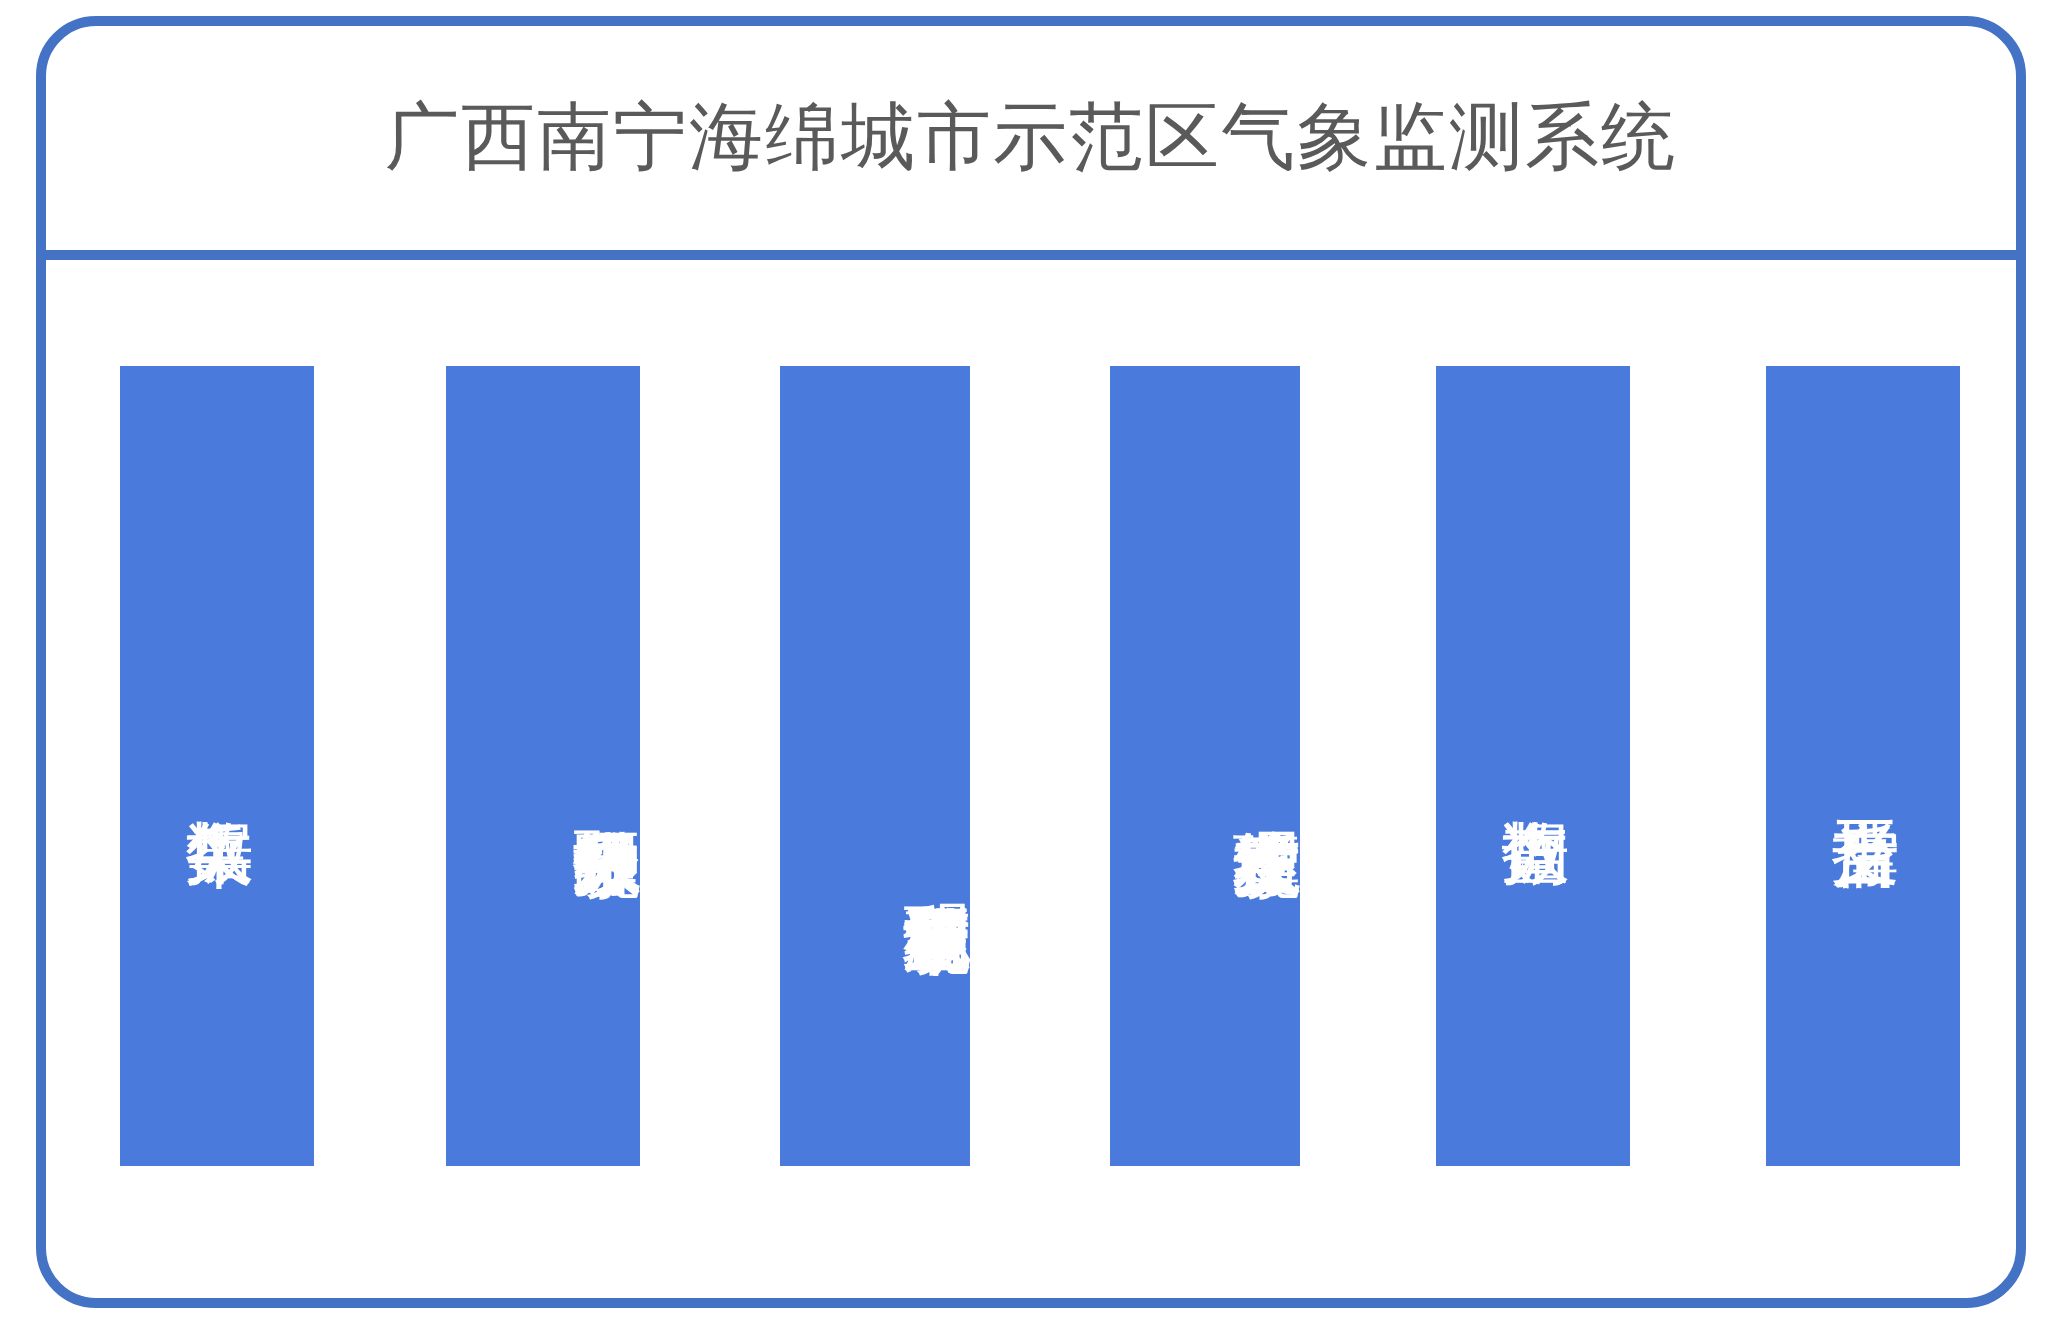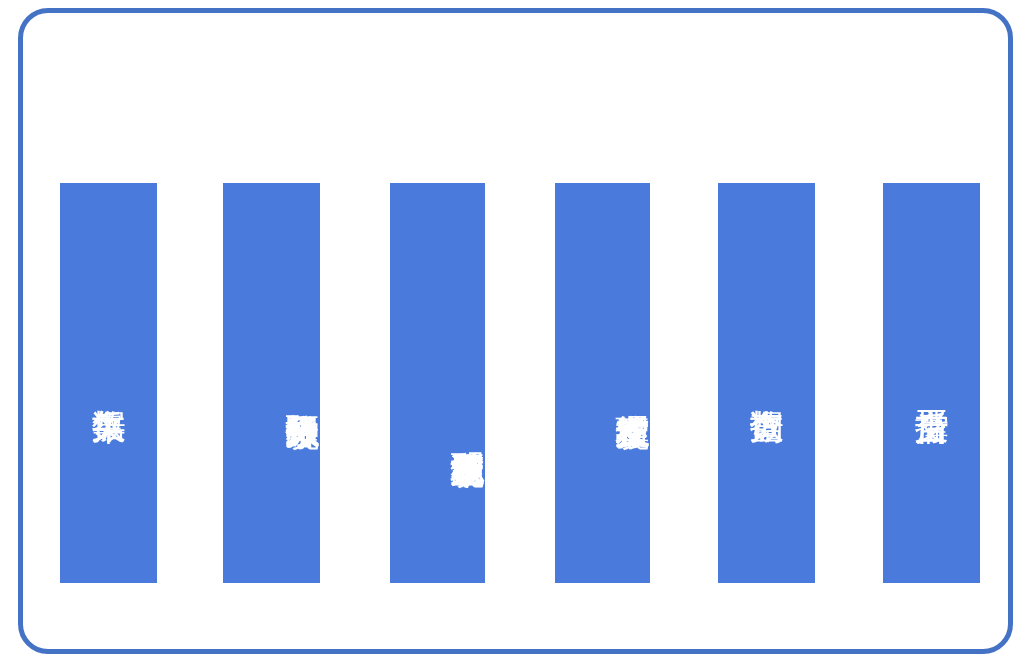--- a/index.html
+++ b/index.html
@@ -117,20 +117,23 @@
   #pillar-4 { left: 532px; width: 95px; }
   #pillar-5 { left: 695px; width: 97px; }
   #pillar-6 { left: 860px; width: 97px; }
 </style>
 </head>
 <body>
 
 <div id="diagram-root">
   <div id="outer-frame">
 
+    <div id="header-band">
+      <div id="header-title">广西南宁海绵城市示范区气象监测系统</div>
+    </div>
 
     <div id="pillars-area">
 
       <div class="pillar" id="pillar-1">
         <div class="pillar-label">数据采集</div>
       </div>
 
       <div class="pillar" id="pillar-2">
         <div class="pillar-label align-start">分钟级降水预报系统</div>
       </div>

